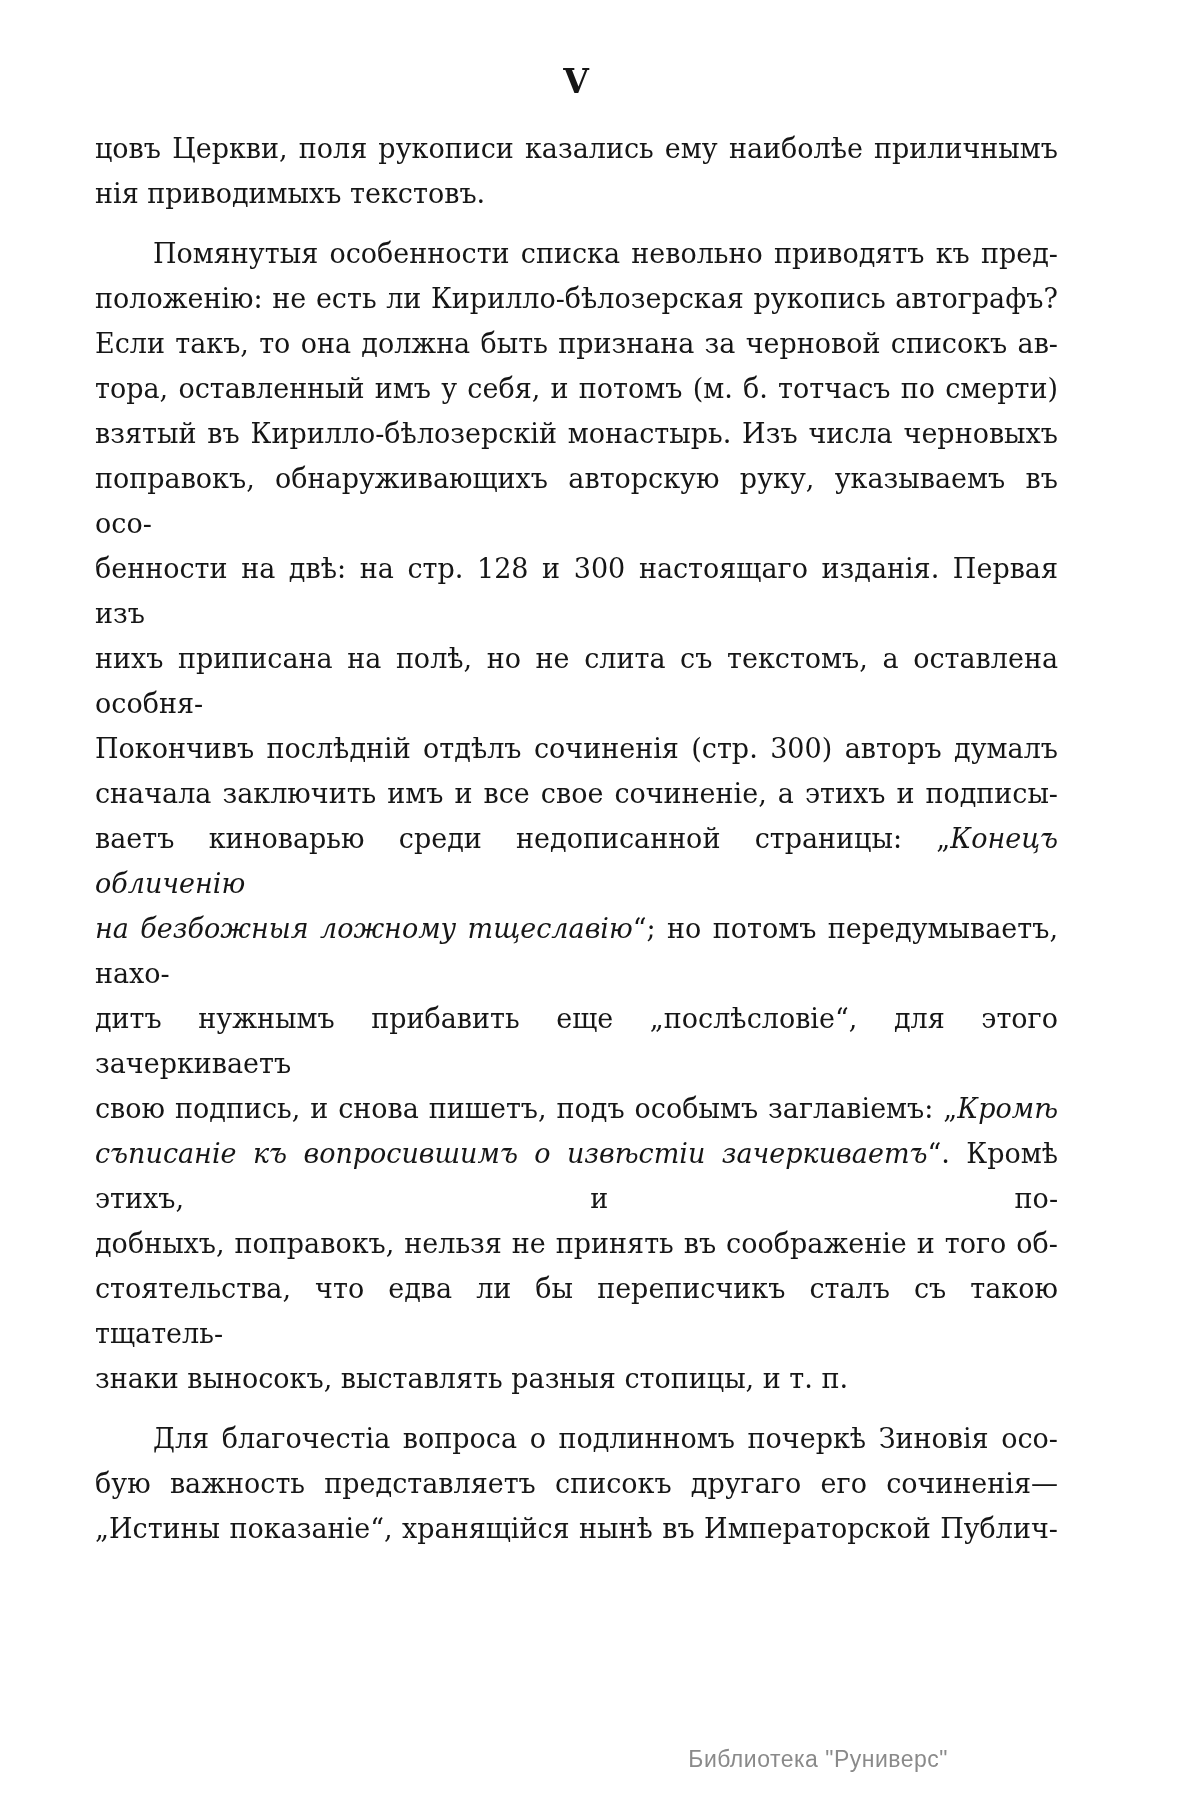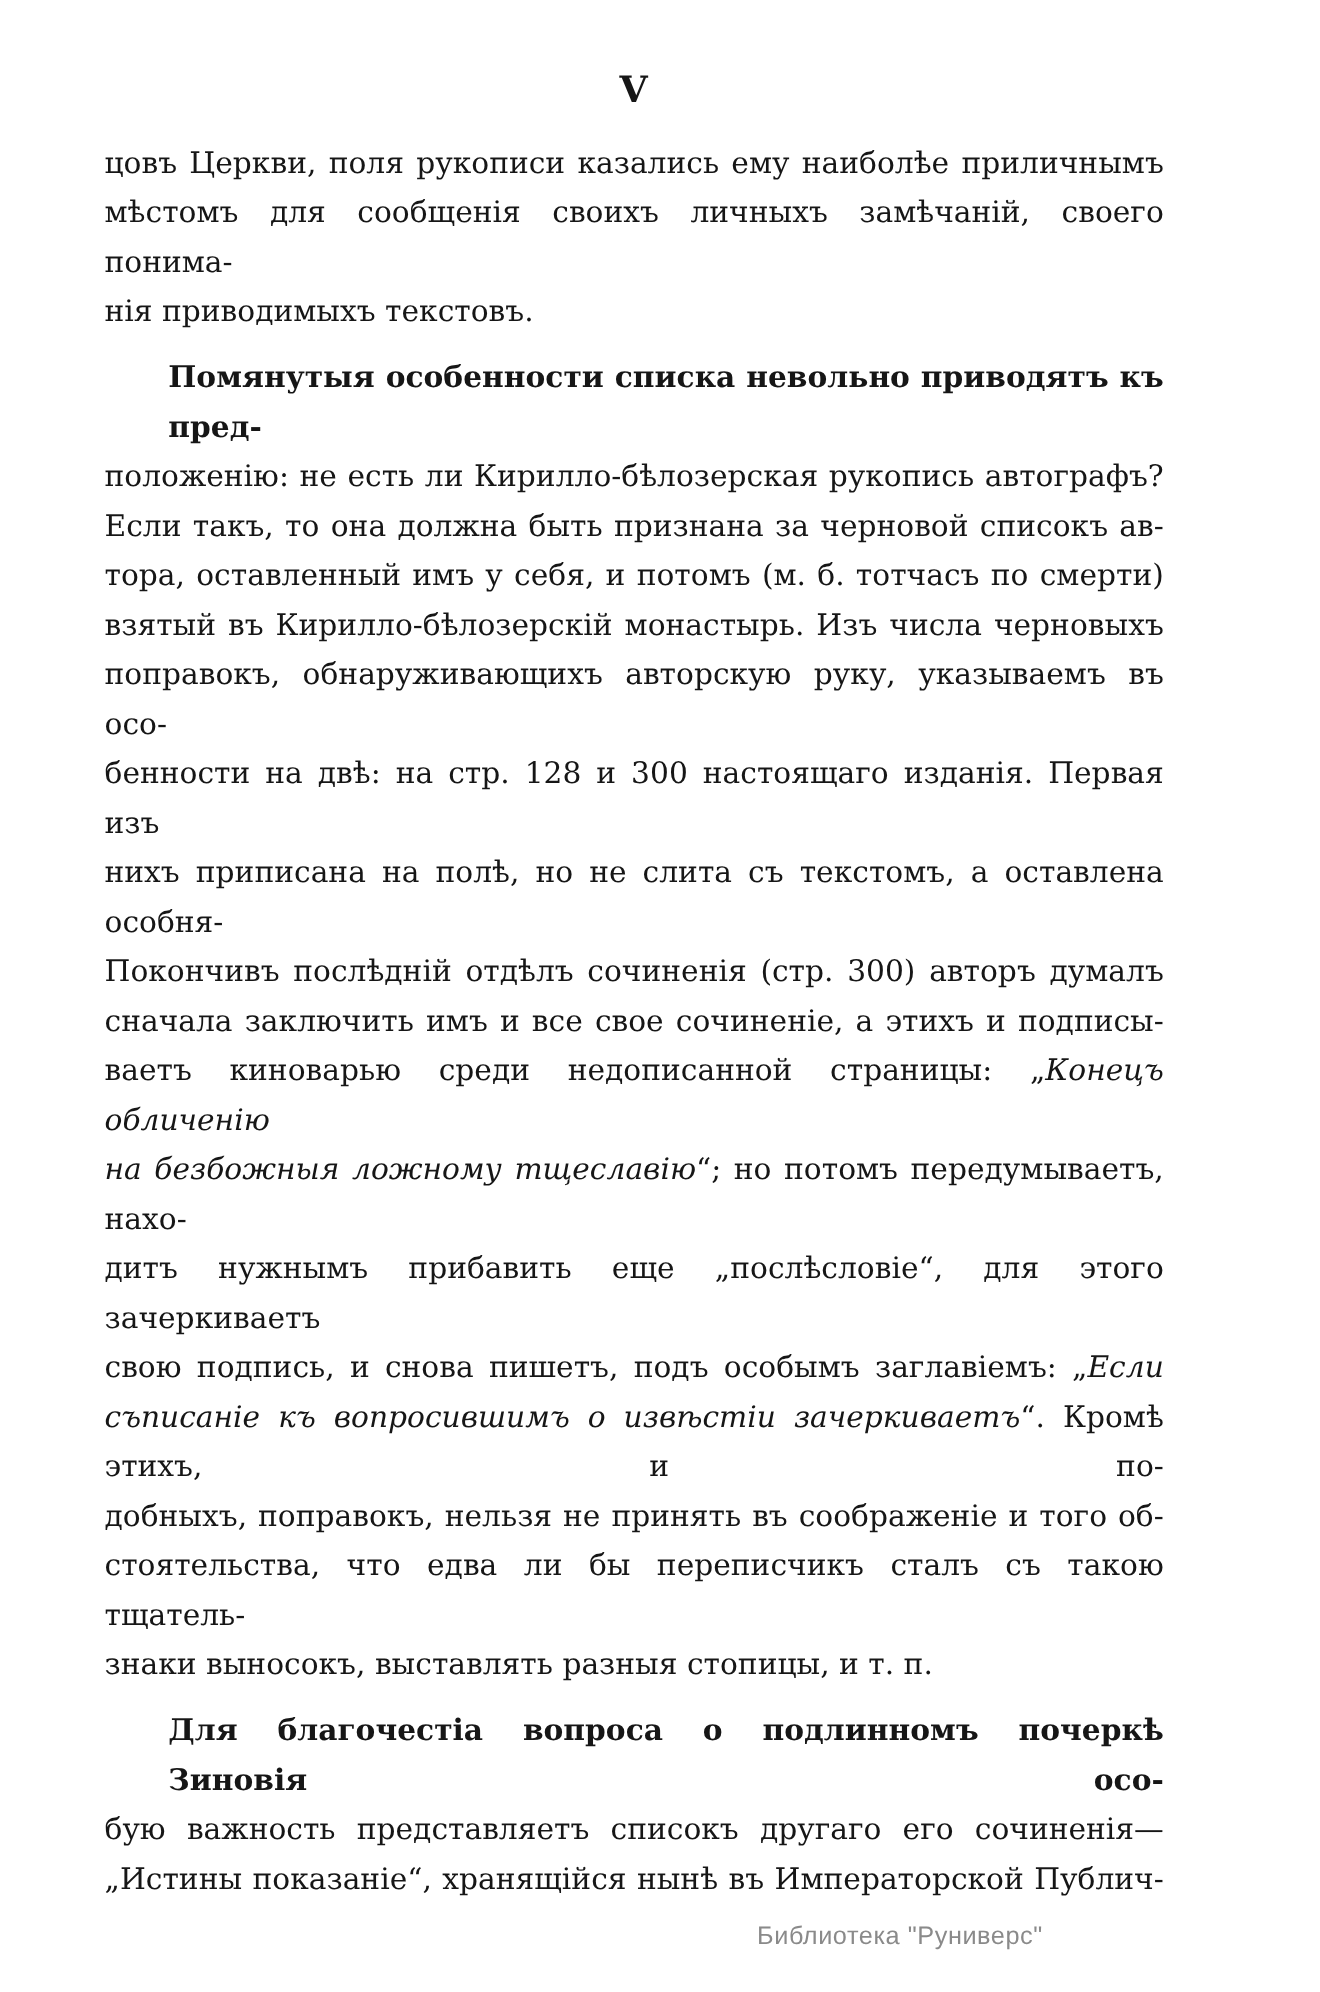--- a/index.html
+++ b/index.html
@@ -41,21 +41,20 @@
     text-align: justify;
     text-align-last: justify;
     text-justify: inter-word;
     white-space: normal;
   }
   .line-last {
     text-align-last: left;
   }
   .line-indent {
     padding-left: 58px;
-    font-weight: bold;
   }
   .seg.italic {
     font-style: italic;
   }
   .watermark {
     position: absolute;
     top: 1746px;
     right: 252px;
     font-family: "Liberation Sans", "DejaVu Sans", sans-serif;
     font-size: 23px;
@@ -64,38 +63,37 @@
   }
 </style>
 </head>
 <body>
 
 <div class="page">
   <div class="page-number">V</div>
   <div class="text-block">
       <div class="paragraph">
         <div class="line"><span class="seg">цовъ Церкви, поля рукописи казались ему наиболѣе приличнымъ</span></div>
-        <div class="line"><span class="seg">мѣстомъ для сообщенія своихъ личныхъ замѣчаній, своего понима-</span></div>
         <div class="line line-last"><span class="seg">нія приводимыхъ текстовъ.</span></div>
       </div>
       <div class="paragraph">
         <div class="line line-indent"><span class="seg">Помянутыя особенности списка невольно приводятъ къ пред-</span></div>
         <div class="line"><span class="seg">положенію: не есть ли Кирилло-бѣлозерская рукопись автографъ?</span></div>
         <div class="line"><span class="seg">Если такъ, то она должна быть признана за черновой списокъ ав-</span></div>
         <div class="line"><span class="seg">тора, оставленный имъ у себя, и потомъ (м. б. тотчасъ по смерти)</span></div>
         <div class="line"><span class="seg">взятый въ Кирилло-бѣлозерскій монастырь. Изъ числа черновыхъ</span></div>
         <div class="line"><span class="seg">поправокъ, обнаруживающихъ авторскую руку, указываемъ въ осо-</span></div>
         <div class="line"><span class="seg">бенности на двѣ: на стр. 128 и 300 настоящаго изданія. Первая изъ</span></div>
         <div class="line"><span class="seg">нихъ приписана на полѣ, но не слита съ текстомъ, а оставлена особня-</span></div>
         <div class="line"><span class="seg">Покончивъ послѣдній отдѣлъ сочиненія (стр. 300) авторъ думалъ</span></div>
         <div class="line"><span class="seg">сначала заключить имъ и все свое сочиненіе, а этихъ и подписы-</span></div>
         <div class="line"><span class="seg">ваетъ киноварью среди недописанной страницы: „</span><span class="seg italic">Конецъ обличенію</span></div>
         <div class="line"><span class="seg italic">на безбожныя ложному тщеславію</span><span class="seg">“; но потомъ передумываетъ, нахо-</span></div>
         <div class="line"><span class="seg">дитъ нужнымъ прибавить еще „послѣсловіе“, для этого зачеркиваетъ</span></div>
-        <div class="line"><span class="seg">свою подпись, и снова пишетъ, подъ особымъ заглавіемъ: „</span><span class="seg italic">Если</span></div>
+        <div class="line"><span class="seg">свою подпись, и снова пишетъ, подъ особымъ заглавіемъ: „</span><span class="seg italic">Кромѣ</span></div>
         <div class="line"><span class="seg italic">съписаніе къ вопросившимъ о извѣстіи зачеркиваетъ</span><span class="seg">“. Кромѣ этихъ, и по-</span></div>
         <div class="line"><span class="seg">добныхъ, поправокъ, нельзя не принять въ соображеніе и того об-</span></div>
         <div class="line"><span class="seg">стоятельства, что едва ли бы переписчикъ сталъ съ такою тщатель-</span></div>
         <div class="line line-last"><span class="seg">знаки выносокъ, выставлять разныя стопицы, и т. п.</span></div>
       </div>
       <div class="paragraph">
         <div class="line line-indent"><span class="seg">Для благочестіа вопроса о подлинномъ почеркѣ Зиновія осо-</span></div>
         <div class="line"><span class="seg">бую важность представляетъ списокъ другаго его сочиненія—</span></div>
         <div class="line"><span class="seg">„Истины показаніе“, хранящійся нынѣ въ Императорской Публич-</span></div>
       </div>

